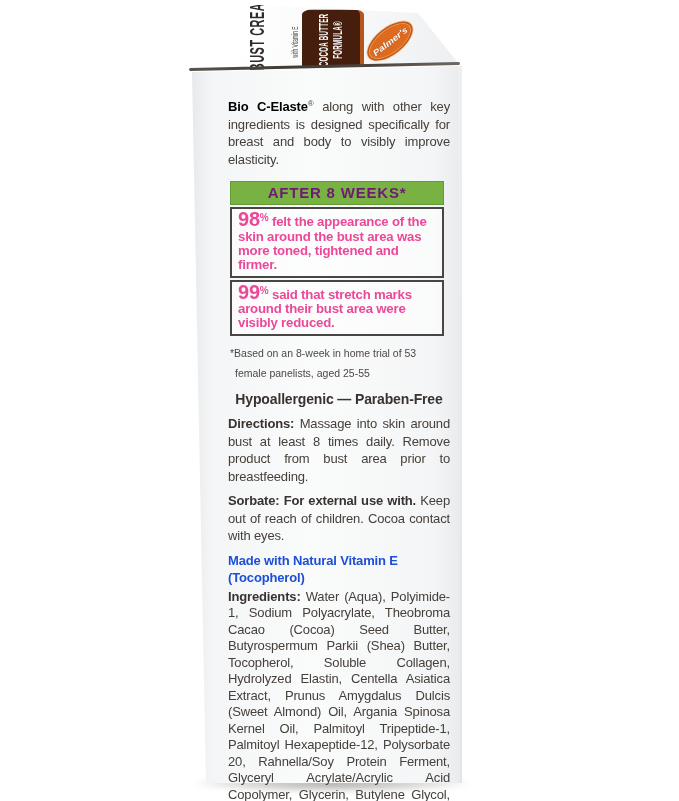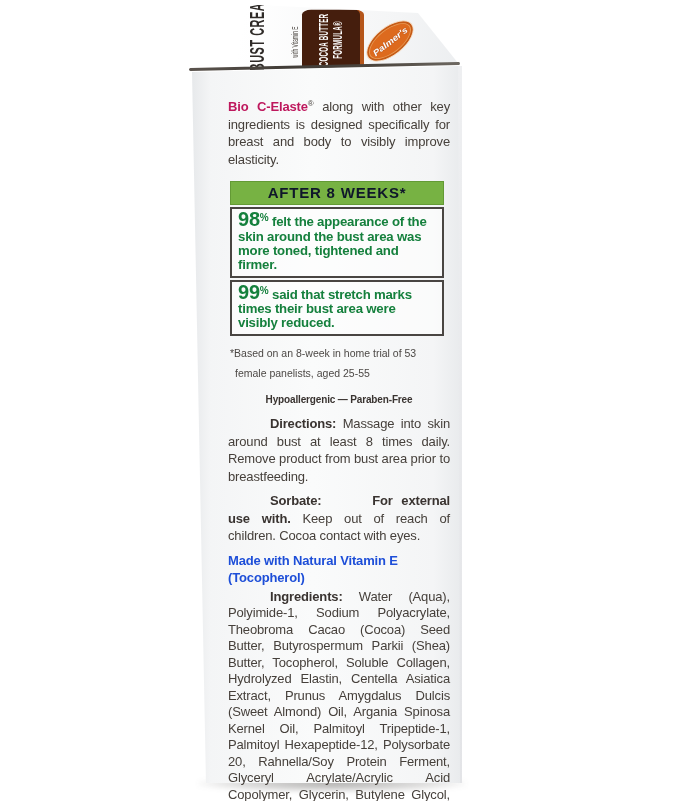--- a/index.html
+++ b/index.html
@@ -67,48 +67,48 @@
     color:#fff;font-size:10px;font-style:italic;font-weight:bold;white-space:nowrap;
     text-shadow:0 0 1px rgba(90,20,10,.6);
   }
   
   .panel-content{
     position:absolute;left:228px;top:90px;width:222px;
     color:#46403b;font-size:13px;line-height:17.5px;letter-spacing:-.15px;
     text-align:justify;
   }
   .intro{margin:5px 0 0 0;}
-  .brand-green{color:#be185d;font-weight:bold;}
+  .brand-green{color:#000000;font-weight:bold;}
   .reg{font-size:8px;vertical-align:super;}
   .banner{
     margin:13px 0 0 2px;width:212px;height:22px;
     background:#77b243;border:1px solid #639a35;
-    color:#0f172a;font-weight:bold;font-size:15px;line-height:21px;
+    color:#701a75;font-weight:bold;font-size:15px;line-height:21px;
     text-align:center;letter-spacing:.8px;
   }
   .stat-box{
     margin:2px 0 0 2px;width:198px;
     border:2px solid #494542;background:rgba(255,255,255,.55);
     padding:2px 6px 4px 6px;
-    font-weight:bold;font-size:13.2px;line-height:14px;color:#15803d;
+    font-weight:bold;font-size:13.2px;line-height:14px;color:#ec4899;
     text-align:left;letter-spacing:-.2px;
   }
   .stat-num{font-size:20px;line-height:14px;}
   .stat-pct{font-size:10px;vertical-align:super;}
   .footnote{
     margin:7px 0 0 2px;width:190px;
     font-size:10.5px;line-height:20px;color:#4c4845;
     padding-left:5px;text-indent:-5px;text-align:left;letter-spacing:0;
   }
   .claims{
     margin:8px 0 0 0;text-align:center;font-weight:bold;
-    font-size:10px;line-height:17px;color:#393330;
+    font-size:14px;line-height:17px;color:#393330;
   }
   .para{margin:7px 0 0 0;}
-  .b{font-weight:bold;color:#393330;margin-left:42px;}
+  .b{font-weight:bold;color:#393330;}
   .made-with{margin:7px 0 0 0;font-weight:bold;color:#1d4ed8;text-align:left;}
   .ingredients{margin:2px 0 0 0;line-height:16.5px;}
 </style>
 </head>
 <body>
 
 <div class="bottom-shadow"></div>
 <div class="side-sliver"></div>
 
 <div class="box-top">
@@ -128,21 +128,21 @@
 <div class="box-front"></div>
 
 <div class="panel-content">
 
   <p class="intro"><span class="brand-green">Bio C-Elaste</span><span class="reg">®</span><span> along with other key ingredients is designed specifically for breast and body to visibly improve elasticity.</span></p>
 
   <div class="banner">AFTER 8 WEEKS*</div>
 
   <div class="stat-box"><span class="stat-num">98</span><span class="stat-pct">%</span><span> felt the appearance of the skin around the bust area was more toned, tightened and firmer.</span></div>
 
-  <div class="stat-box"><span class="stat-num">99</span><span class="stat-pct">%</span><span> said that stretch marks times their bust area were visibly reduced.</span></div>
+  <div class="stat-box"><span class="stat-num">99</span><span class="stat-pct">%</span><span> said that stretch marks around their bust area were visibly reduced.</span></div>
 
   <p class="footnote">*Based on an 8-week in home trial of 53 female panelists, aged 25-55</p>
 
   <div class="claims">
     <div>Hypoallergenic — Paraben-Free</div>
   </div>
 
   <p class="para"><span class="b">Directions:</span><span> Massage into skin around bust at least 8 times daily. Remove product from bust area prior to breastfeeding.</span></p>
 
   <p class="para"><span class="b">Sorbate:</span><span class="b"> For external use with.</span><span> Keep out of reach of children. Cocoa contact with eyes.</span></p>

